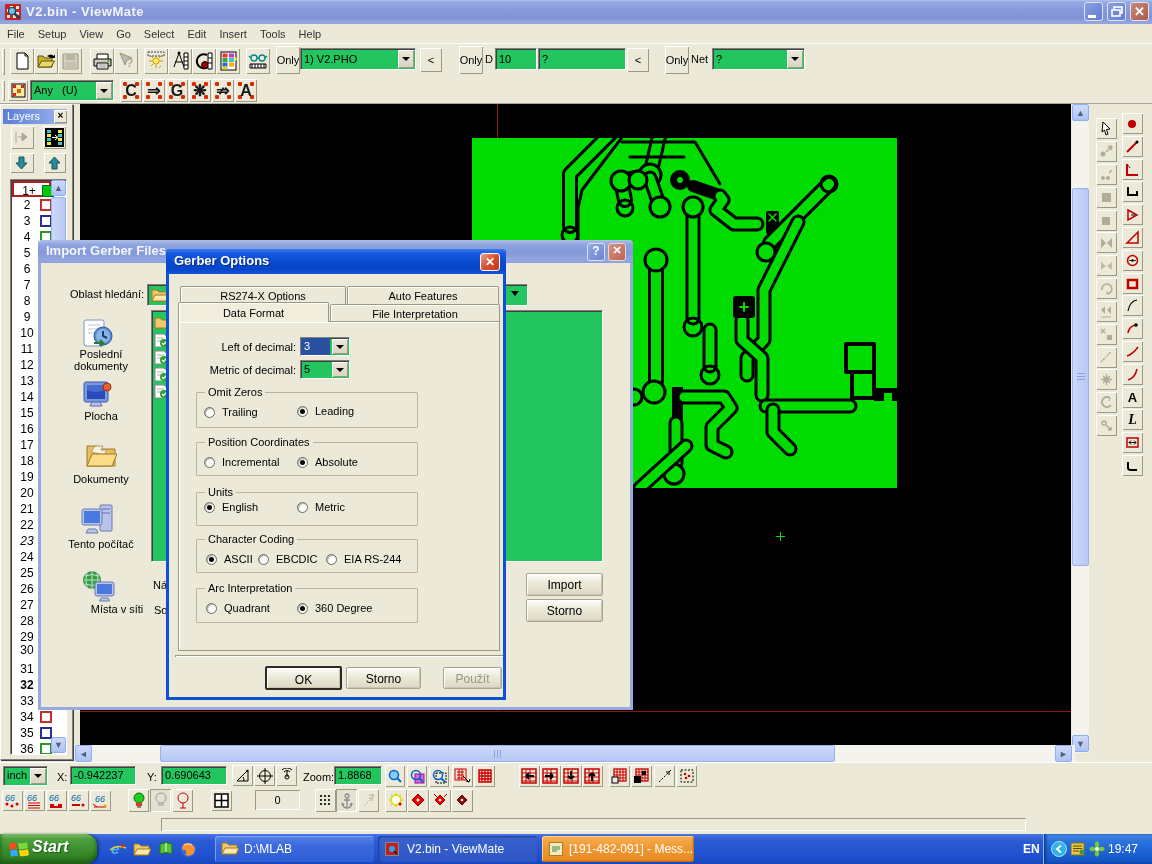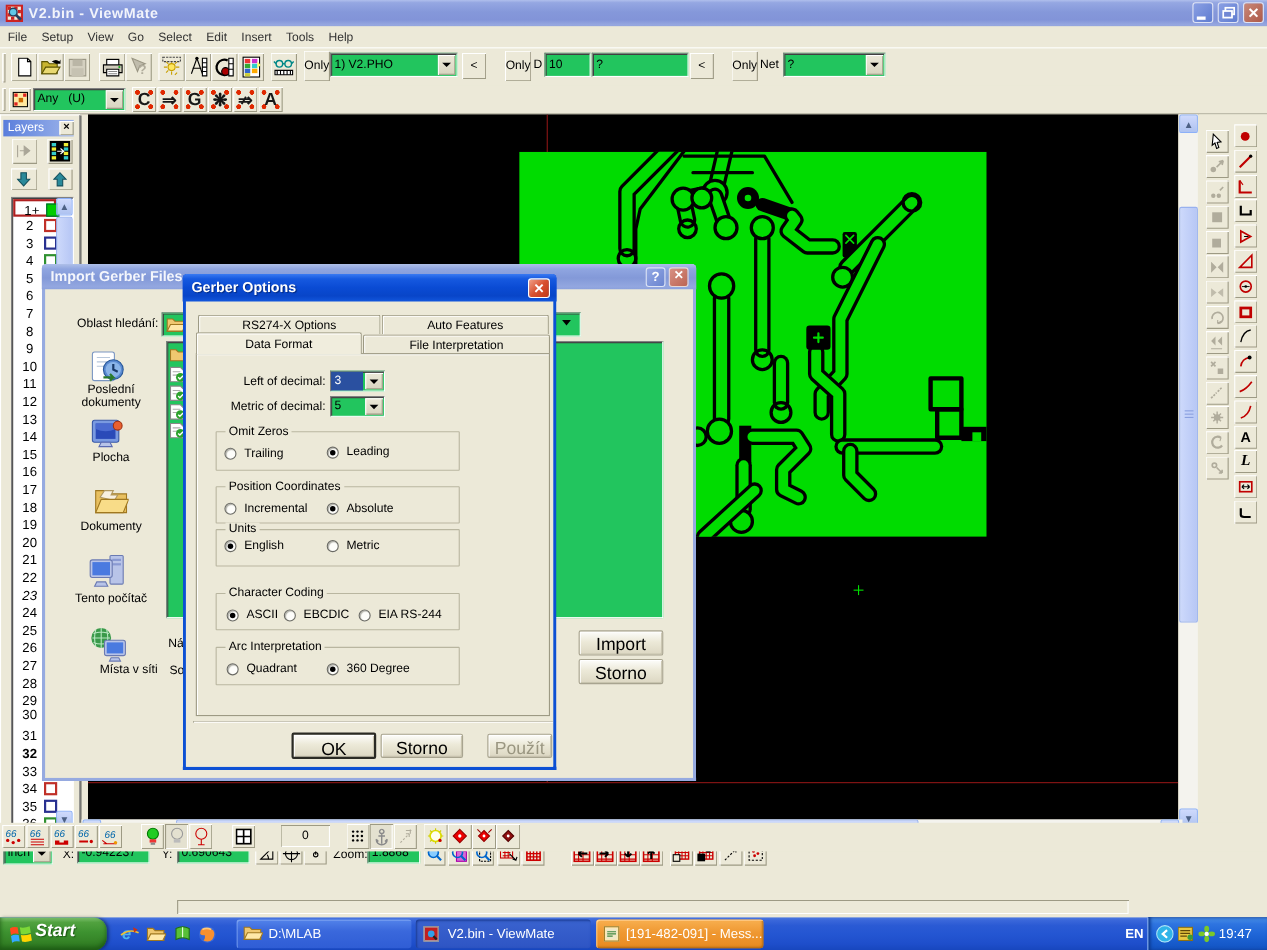--- a/index.html
+++ b/index.html
@@ -34,21 +34,21 @@
 #laylist{left:9px;top:74px;width:57px;height:576px;background:#fff;border:1px solid #808080;border-right-color:#fff;border-bottom-color:#fff;box-shadow:inset 1px 1px 0 #404040;overflow:hidden;}
 .lrow{position:absolute;left:1px;width:44px;height:16px;font-size:12px;color:#000;}
 .lrow .num{position:absolute;left:3px;top:1px;width:24px;text-align:center;}
 .lsq{position:absolute;left:28px;top:2px;width:12px;height:12px;background:#fff;}
 
 .xpwin{border-radius:4px 4px 0 0;}
 .groupbox{position:absolute;border:1px solid #b9b6a0;border-radius:1px;}
 .groupbox .gtitle{position:absolute;left:8px;top:-7px;background:#ece9d8;padding:0 3px;font-size:11px;}
 .radio{position:absolute;width:11px;height:11px;border-radius:50%;background:#fdfdfa;border:1px solid #6a6a64;box-shadow:inset 1px 1px 1px #b0b0a8;}
 .radio.sel:after{content:"";position:absolute;left:2px;top:2px;width:5px;height:5px;border-radius:50%;background:#000;}
-.btn{position:absolute;background:linear-gradient(#fdfdfb,#ece9d8 45%,#dcd7c2);border:1px solid #a8a490;border-radius:2px;box-shadow:inset 1px 1px 0 #fff,inset -1px -1px 0 #c8c4ae;font-size:16px;text-align:center;color:#000;}
+.btn{position:absolute;background:linear-gradient(#fdfdfb,#ece9d8 45%,#dcd7c2);border:1px solid #a8a490;border-radius:2px;box-shadow:inset 1px 1px 0 #fff,inset -1px -1px 0 #c8c4ae;font-size:12px;text-align:center;color:#000;}
 .tab{background:#ece9d8;border:1px solid #9d9a84;border-bottom:none;border-radius:2px 2px 0 0;box-shadow:inset 1px 1px 0 #fff;font-size:11px;text-align:center;padding-top:3px;}
 .tabsel{background:#f0eddd;border:1px solid #9d9a84;border-bottom:none;border-radius:2px 2px 0 0;box-shadow:inset 1px 1px 0 #fff;font-size:11px;text-align:center;padding-top:4px;z-index:3;}
 .tabframe{border:1px solid #9d9a84;box-shadow:inset 1px 1px 0 #fff;}
 
 #taskbar{left:0;top:834px;width:1152px;height:30px;background:linear-gradient(to bottom,#4b77e0 0%,#3a67da 9%,#2a5ad4 25%,#2456d2 50%,#1e4ecb 80%,#1746bd 100%);}
 .task{position:absolute;top:2px;height:26px;border-radius:3px;color:#fff;font-size:12px;}
 </style></head>
 <body>
 
 <div id="titlebar" class="abs">
@@ -750,21 +750,21 @@
     </div>
   <div class="abs tbtn" style="left:676px;top:2px;width:21px;height:22px;">
       <svg width="16" height="16">
         <rect x="2" y="2" width="12" height="12" fill="none" stroke="#000" stroke-dasharray="2 1.5"></rect>
         <circle cx="6" cy="6" r="1.3" fill="#c00"></circle>
         <circle cx="10" cy="8" r="1.3" fill="#c00"></circle>
         <circle cx="7" cy="10" r="1.3" fill="#c00"></circle>
       </svg>
     </div>
 </div>
-<div id="srow2" class="abs" style="left:0;top:748px;width:1152px;height:26px;background:#ece9d8;">
+<div id="srow2" class="abs" style="left:0;top:788px;width:1152px;height:26px;background:#ece9d8;">
   <div class="abs tbtn" style="left:2px;top:2px;width:21px;height:21px;">
       <svg width="17" height="16">
         <text x="1" y="8" font-size="9" font-style="italic" fill="#06a">66</text>
         <circle cx="3" cy="11" r="1.5" fill="#c00"></circle>
         <circle cx="8" cy="13" r="1.5" fill="#c00"></circle>
         <circle cx="13" cy="11" r="1.5" fill="#c00"></circle>
       </svg>
     </div>
   <div class="abs tbtn" style="left:24px;top:2px;width:21px;height:21px;">
       <svg width="17" height="16">
@@ -987,21 +987,21 @@
     <span class="radio sel" style="left:100px;top:13px;"></span>
       <span class="lbl" style="position:absolute;left:118px;top:12px;">Leading</span>
   </div>
   <div class="groupbox" style="left:27px;top:193px;width:222px;height:34px;">
       <span class="gtitle">Position Coordinates</span>
     <span class="radio" style="left:7px;top:14px;"></span>
       <span class="lbl" style="position:absolute;left:25px;top:13px;">Incremental</span>
     <span class="radio sel" style="left:100px;top:14px;"></span>
       <span class="lbl" style="position:absolute;left:118px;top:13px;">Absolute</span>
   </div>
-  <div class="groupbox" style="left:27px;top:232px;width:222px;height:34px;">
+  <div class="groupbox" style="left:27px;top:243px;width:222px;height:34px;">
       <span class="gtitle">Units</span>
     <span class="radio sel" style="left:7px;top:9px;"></span>
       <span class="lbl" style="position:absolute;left:25px;top:8px;">English</span>
     <span class="radio" style="left:100px;top:9px;"></span>
       <span class="lbl" style="position:absolute;left:118px;top:8px;">Metric</span>
   </div>
   <div class="groupbox" style="left:27px;top:290px;width:222px;height:34px;">
       <span class="gtitle">Character Coding</span>
     <span class="radio sel" style="left:9px;top:14px;"></span>
       <span class="lbl" style="position:absolute;left:27px;top:13px;">ASCII</span>

